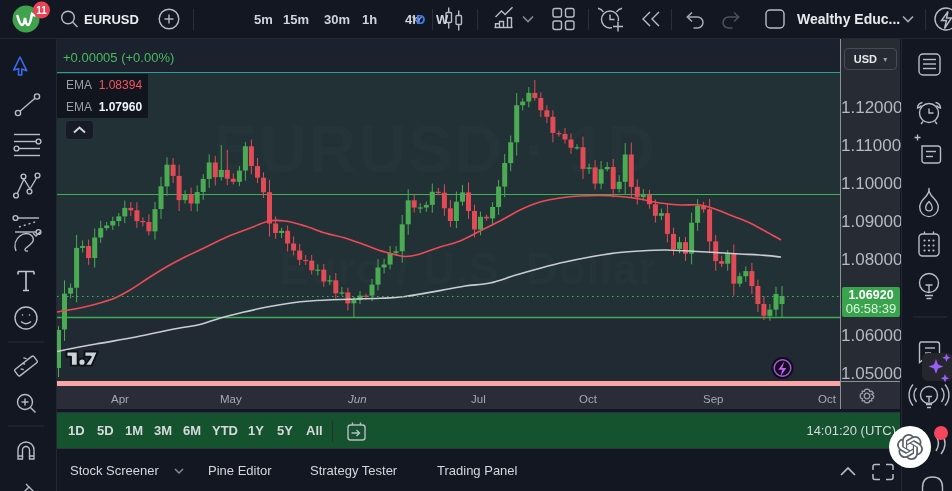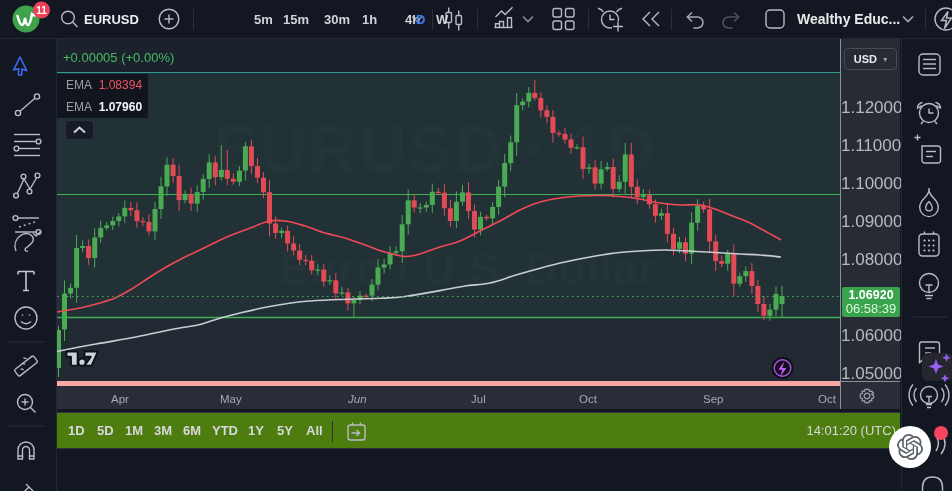--- a/index.html
+++ b/index.html
@@ -528,41 +528,56 @@
         <path d="M925,404.5 h6 M926,407.5 h4"></path>
         <path d="M925,396.5 h6 M928,396.5 v6"></path>
         <path d="M915.5,388 a11,11 0 0 0 0,14 M912,384.5 a16,16 0 0 0 0,21 M940.5,388 a11,11 0 0 1 0,14 M944,384.5 a16,16 0 0 1 0,21"></path>
       </g>
       <g class="icon" stroke-width="1.5">
         <path d="M921.5,491 v-3.5 q0,-10.5 10,-10.5 q10,0 10,10.5 v3.5"></path>
       </g>
     </svg>
   </div>
 
-  <div class="abs" style="left:57px; top:412px; width:843px; height:37px; background:#4d7c0f; border-top:1px solid #2f3340; border-bottom:1px solid #2f3340;">
+  <div class="abs" style="left:57px; top:412px; width:843px; height:37px; background:#14532d; border-top:1px solid #2f3340; border-bottom:1px solid #2f3340;">
     <div class="rb" style="left:11px;">1D</div>
     <div class="rb" style="left:40px;">5D</div>
     <div class="rb" style="left:68px;">1M</div>
     <div class="rb" style="left:97px;">3M</div>
     <div class="rb" style="left:126px;">6M</div>
     <div class="rb" style="left:155px;">YTD</div>
     <div class="rb" style="left:191px;">1Y</div>
     <div class="rb" style="left:220px;">5Y</div>
     <div class="rb" style="left:249px;">All</div>
     <div class="tsep" style="left:275px; top:8px;"></div>
     <svg class="abs" style="left:287px; top:8px;" width="30" height="24">
         <g class="icon" stroke-width="1.4">
       <rect x="4" y="4" width="17" height="15" rx="2.5"></rect>
           <path d="M8.5,4 v-2.5 M16.5,4 v-2.5"></path>
       <path d="M7.5,12 h8 m-3,-3 l3,3 l-3,3"></path>
     </g>
       </svg>
     <div class="abs" style="right:4px; top:10px; color:#d5d8de; font-size:13px;">14:01:20 (UTC)</div>
   </div>
 
+  <div class="abs" style="left:57px; top:450px; width:843px; height:41px; background:#131722;">
+    <div class="r2" style="left:13px;">Stock Screener</div>
+    <svg class="abs" style="left:115px; top:16px;" width="14" height="12">
+        <path d="M3,3 l4,4 l4,-4" stroke="#868b96" stroke-width="1.5" fill="none"></path>
+      </svg>
+    <div class="r2" style="left:151px;">Pine Editor</div>
+    <div class="r2" style="left:253px;">Strategy Tester</div>
+    <div class="r2" style="left:380px;">Trading Panel</div>
+    <svg class="abs" style="left:780px; top:12px;" width="60" height="20">
+      <path d="M4,13 l7,-7 l7,7" stroke="#b8bcc4" stroke-width="1.7" fill="none"></path>
+      <g stroke="#b8bcc4" stroke-width="1.5" fill="none">
+        <path d="M43,2.5 h-5 a2,2 0 0 0 -2,2 v3.5 M43,17.5 h-5 a2,2 0 0 1 -2,-2 v-3.5 M49,2.5 h5 a2,2 0 0 1 2,2 v3.5 M49,17.5 h5 a2,2 0 0 0 2,-2 v-3.5"></path>
+      </g>
+    </svg>
+  </div>
 
   <svg class="abs" style="left:930px; top:432px; z-index:29;" width="22" height="28">
     <g stroke="#b8bcc4" stroke-width="1.5" fill="none">
       <path d="M6,4 q5,7 0,15"></path>
         <path d="M11,1 q8,10.5 0,21"></path>
     </g>
   </svg>
 
   <div class="abs" style="left:889px; top:426px; width:42px; height:42px; border-radius:50%; background:#fff; z-index:30;"></div>
   <svg class="abs" style="left:897px; top:434px; z-index:31;" width="26" height="26" viewBox="0 0 24 24">

